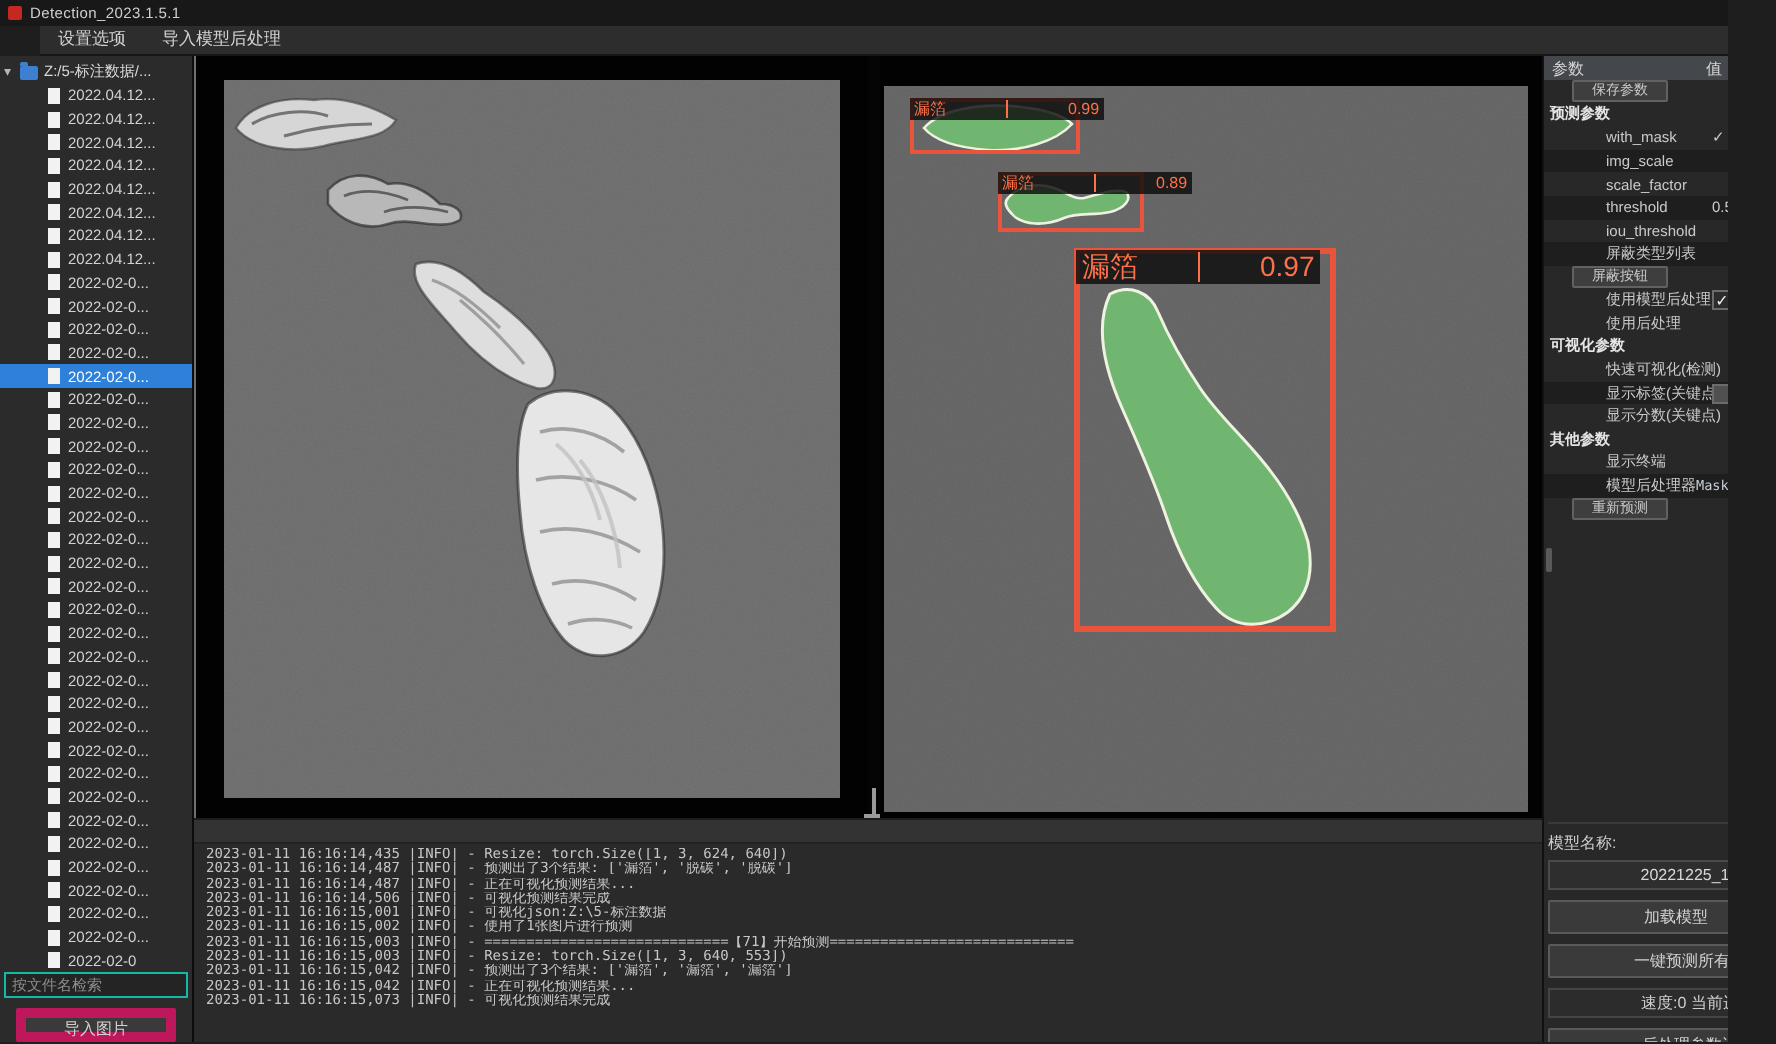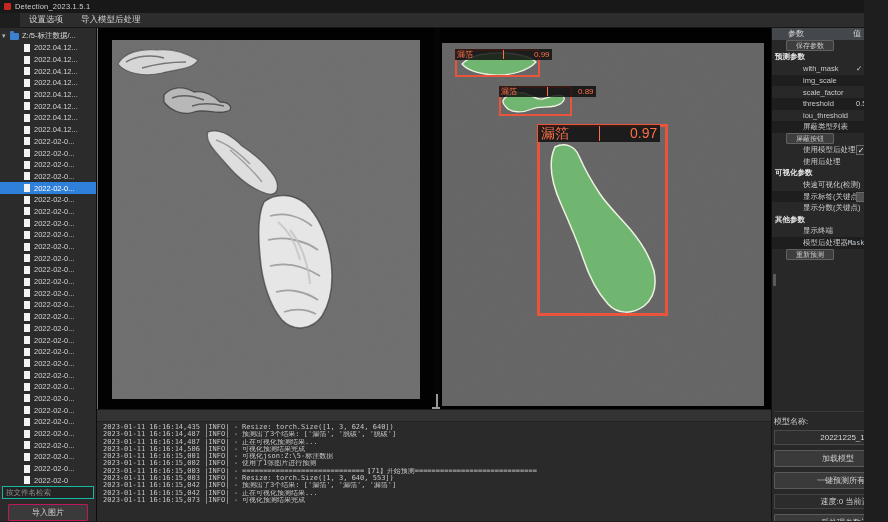--- a/index.html
+++ b/index.html
@@ -27,21 +27,21 @@
   .folder::before { content:''; position:absolute; top:-2px; left:0; width:4px; height:2px; background:#3d7fd0; border-radius:1px 1px 0 0; }
   .root-label { font-size:7.5px; color:#dadada; white-space:nowrap; overflow:hidden; }
   .tree-item { display:flex; align-items:center; height:11.7px; padding-left:24px; }
   .tree-item.sel { background:#2f80d9; }
   .tree-item.sel .tree-label { color:#ffffff; }
   .doc { width:6px; height:8px; background:#f2f2f2; margin-right:4px; flex:none; }
   .tree-label { font-size:7.5px; color:#d4d4d4; white-space:nowrap; }
   .tree-search { margin:2px; height:13px; background:#242424; border:1px solid #14b8a6;
                  color:#d0d0d0; font-size:7.5px; padding:0 3px; font-family:inherit; }
   .tree-search::placeholder { color:#8d8d8d; }
-  .import-btn { margin:3px 8px 0 8px; height:17px; background:#3a3a3a; border:1px solid #be185d;
+  .import-btn { margin:3px 8px 0 8px; height:17px; background:#3a3a3a; border:5px solid #be185d;
                 color:#d0d0d0; font-size:8px; font-family:inherit; border-radius:1px; }
 
   
   .center { width:674px; display:flex; flex-direction:column; }
   .viewers { height:381px; background:#020202; display:flex; border-left:1px solid #6f6f6f; position:relative; }
   .viewer { position:relative; background:#020202; }
   .left-viewer { width:336px; }
   .right-viewer { width:331px; }
   .img { position:absolute; overflow:hidden; }
   .gray-left  { left:14px; top:12px; width:308px; height:359px; background:#6d6d6d; }
@@ -60,22 +60,22 @@
   .dbar { width:1px; background:#ff7048; align-self:stretch; margin:1px 2px; }
 
   .hsplitter { height:13px; background:#333333; border-top:1px solid #1b1b1b; border-bottom:1px solid #222; }
   .log { flex:1; background:#2a2a2a; padding:2px 6px; overflow:hidden; }
   .log-title { font-size:8px; color:#cfcfcf; margin-bottom:2px; }
   .log-line { font-family:"DejaVu Sans Mono", monospace; font-size:7px; line-height:7.3px;
               color:#c6c6c6; white-space:nowrap; overflow:hidden; }
 
   
   .params { width:117px; background:#282828; position:relative; overflow:hidden; border-left:1px solid #111; }
-  .pheader { height:12px; background:#44474b; position:relative; display:flex; align-items:flex-start;
-             font-size:8px; color:#d6d6d6; padding-left:16px; }
+  .pheader { height:12px; background:#44474b; position:relative; display:flex; align-items:center;
+             font-size:8px; color:#d6d6d6; padding-left:4px; }
   .pheader .vcol { position:absolute; left:81px; }
   .prow { position:relative; height:11.6px; display:flex; align-items:center; padding-left:31px;
           font-size:7.5px; color:#c9c9c9; }
   .prow.sec { padding-left:3px; font-weight:bold; color:#e4e4e4; }
   .prow.dark { background:#1e1e1e; }
   .prow.btn { padding-left:14px; }
   .prow.btn .plabel { background:#3e3e3e; border:1px solid #616161; border-radius:1px;
                       padding:0 9px; font-size:7px; line-height:9px; height:11px; display:flex; align-items:center; }
   .plabel { white-space:nowrap; }
   .pvalue { position:absolute; left:84px; font-size:7.5px; color:#cfcfcf; white-space:nowrap; }

